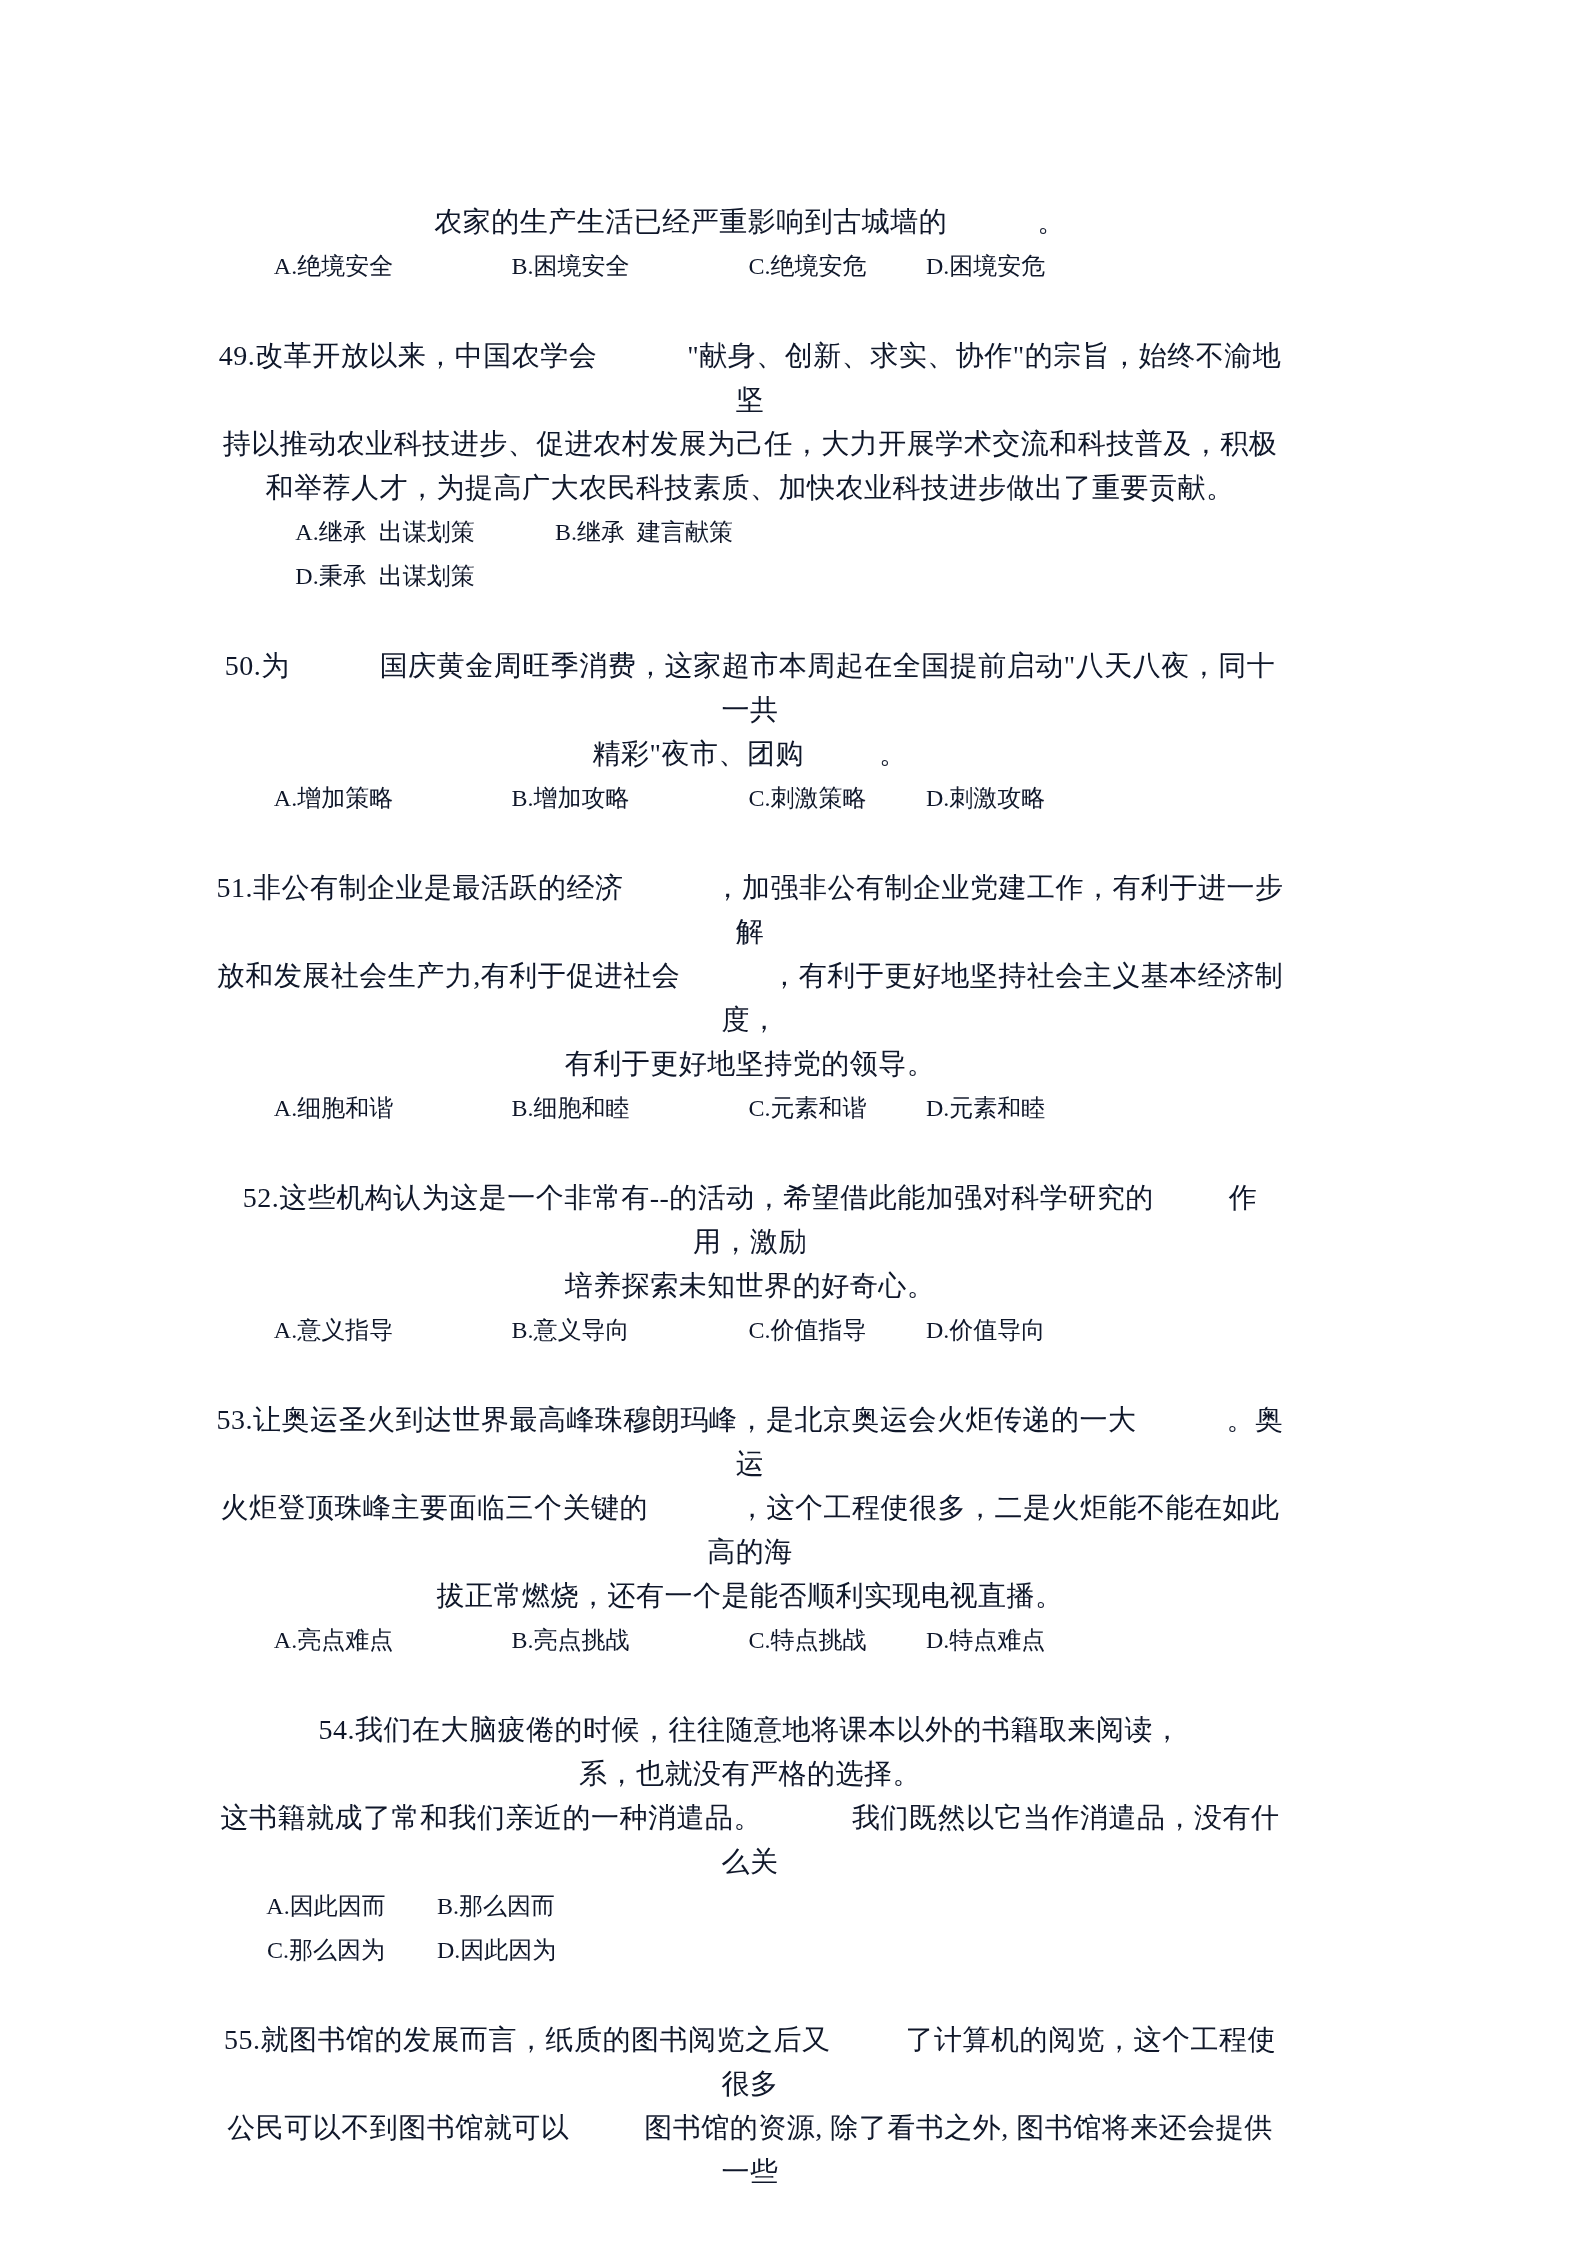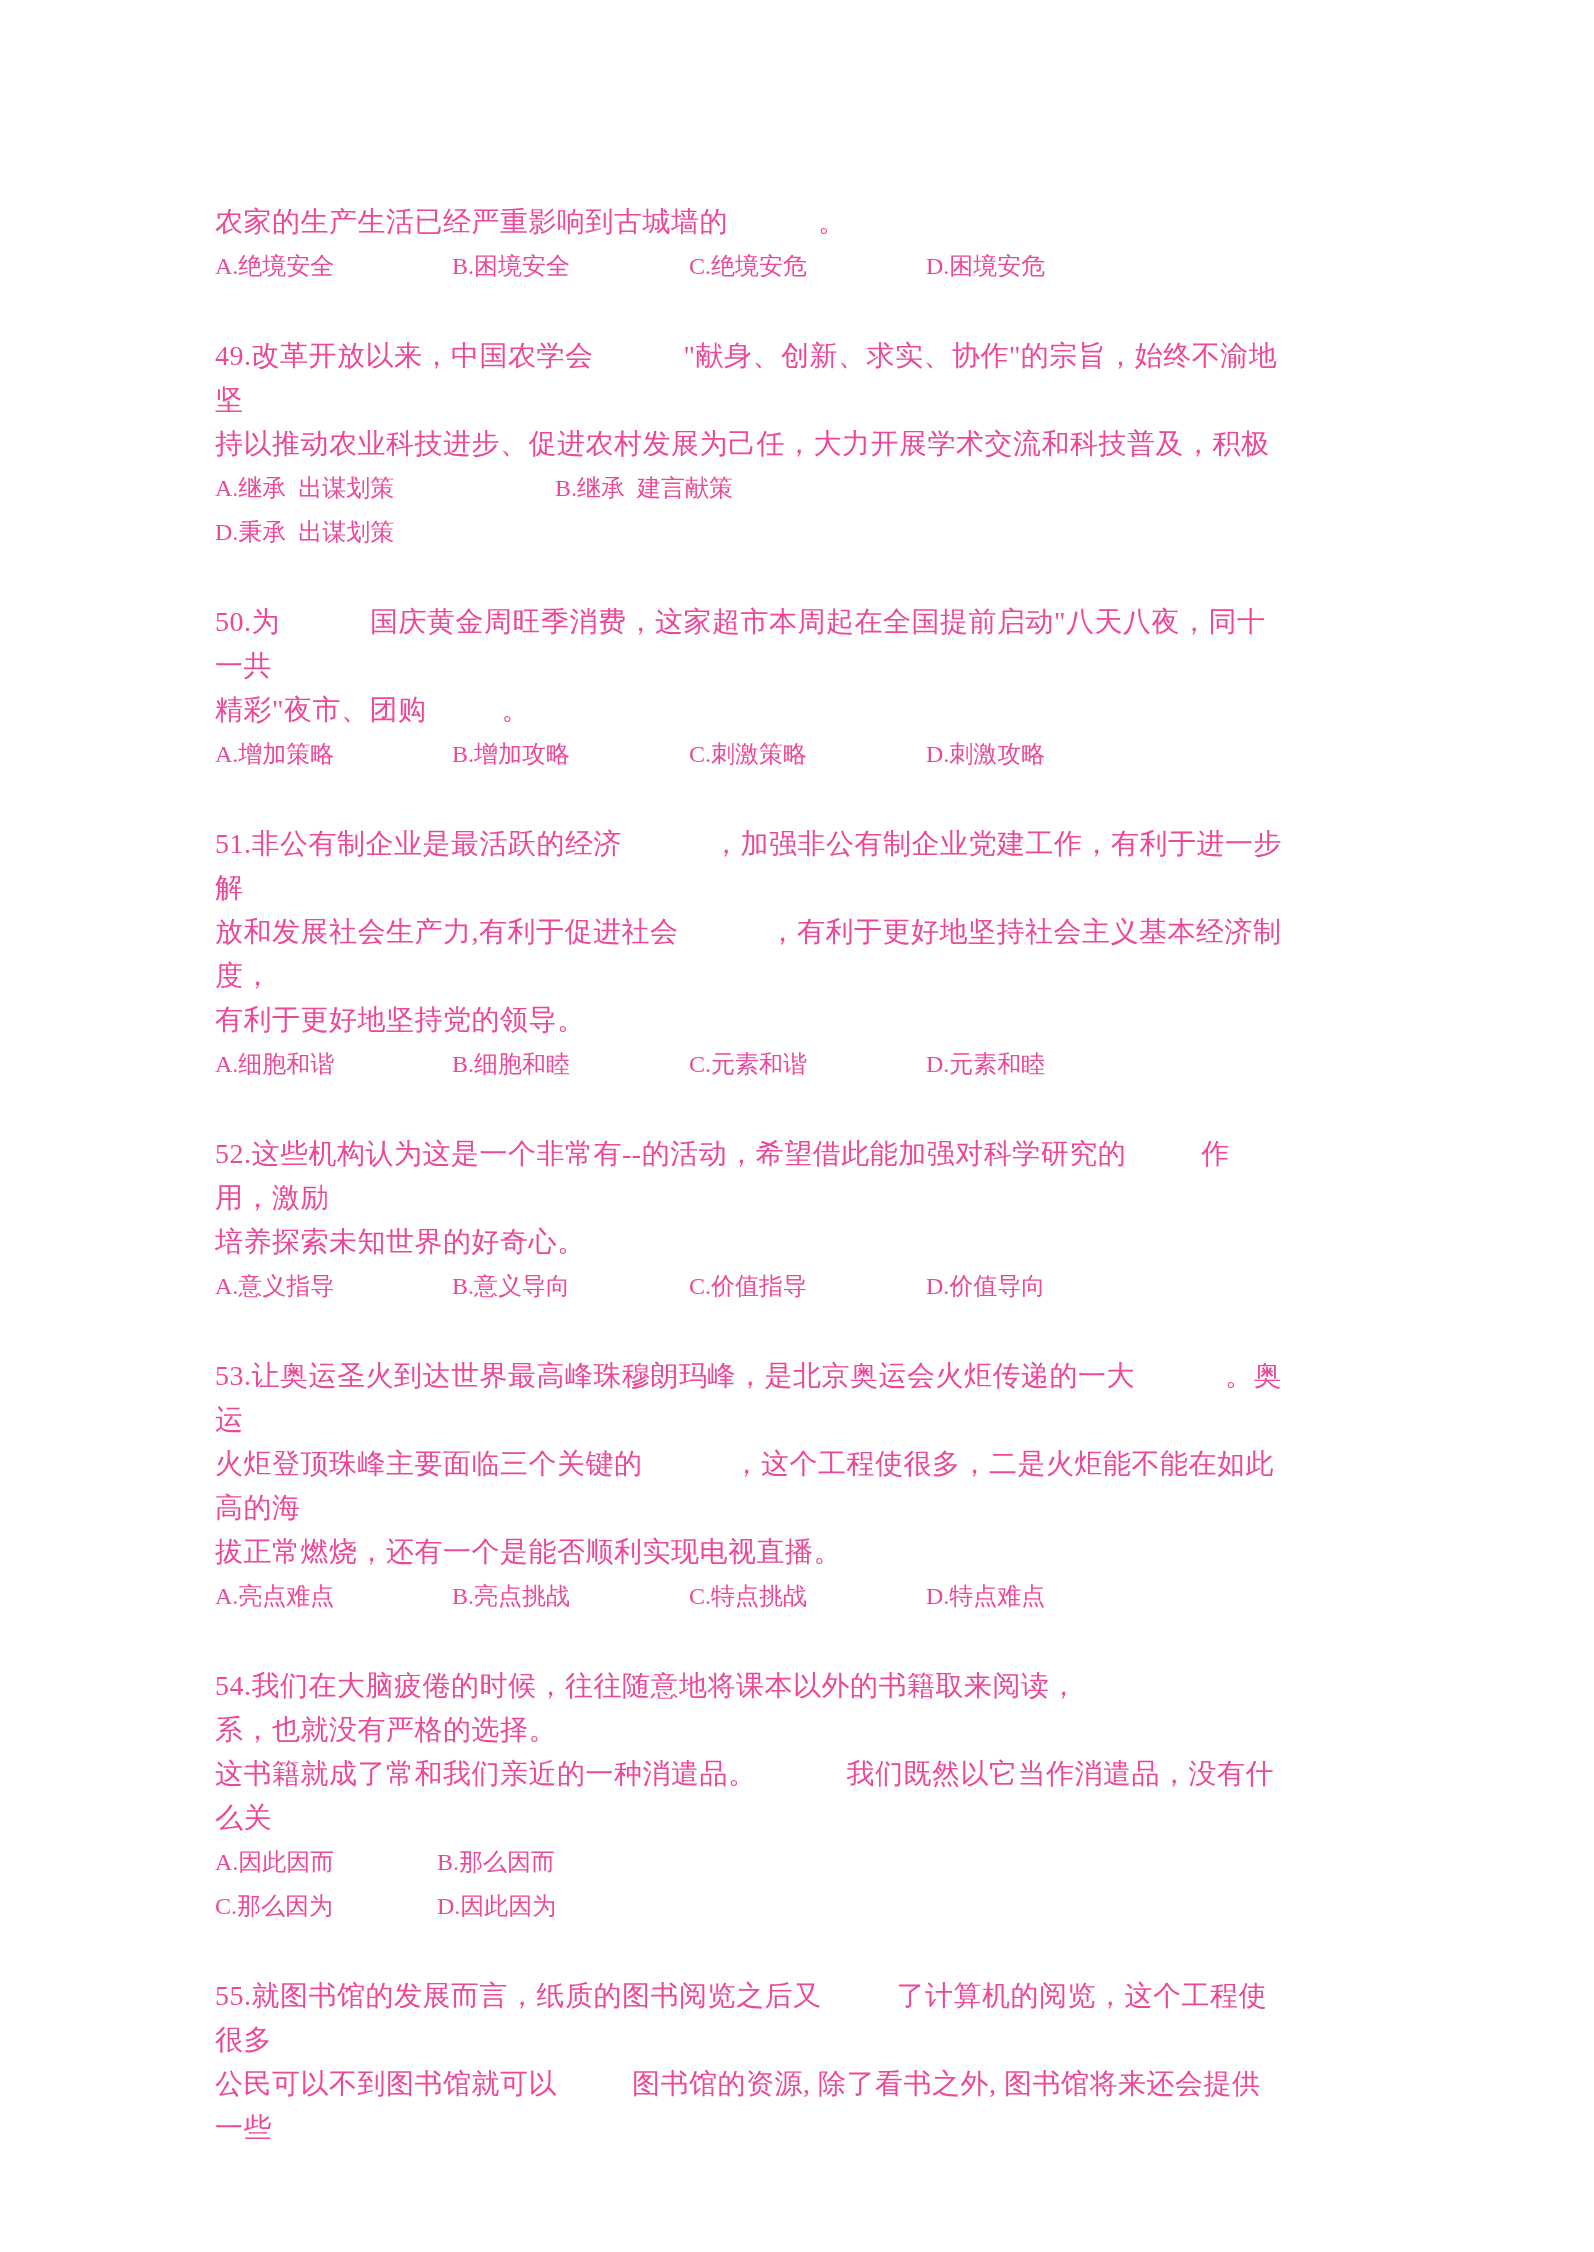--- a/index.html
+++ b/index.html
@@ -6,22 +6,23 @@
     margin: 0;
     padding: 0;
     background: #ffffff;
   }
   .page {
     position: relative;
     width: 1538px;
     height: 2252px;
     background: #ffffff;
     font-family: "Liberation Serif", "DejaVu Serif", serif;
-    color: #ec4899;
+    color: #0f172a;
     overflow: hidden;
+    text-align: center;
   }
   .content {
     position: absolute;
     left: 215px;
     top: 200px;
     width: 1070px;
   }
   .question {
     margin-bottom: 46px;
   }
@@ -61,20 +62,21 @@
         <span class="opt">A.绝境安全</span>
         <span class="opt">B.困境安全</span>
         <span class="opt">C.绝境安危</span>
         <span class="opt">D.困境安危</span>
       </div>
     </section>
 
     <section class="question">
       <div class="line">49.改革开放以来，中国农学会            "献身、创新、求实、协作"的宗旨，始终不渝地坚</div>
       <div class="line">持以推动农业科技进步、促进农村发展为己任，大力开展学术交流和科技普及，积极</div>
+      <div class="line">和举荐人才，为提高广大农民科技素质、加快农业科技进步做出了重要贡献。</div>
       <div class="opt-row opts-2w">
         <span class="opt">A.继承  出谋划策</span>
         <span class="opt">B.继承  建言献策</span>
       </div>
       <div class="opt-row opts-2w">
         <span class="opt">D.秉承  出谋划策</span>
       </div>
     </section>
 
     <section class="question">

